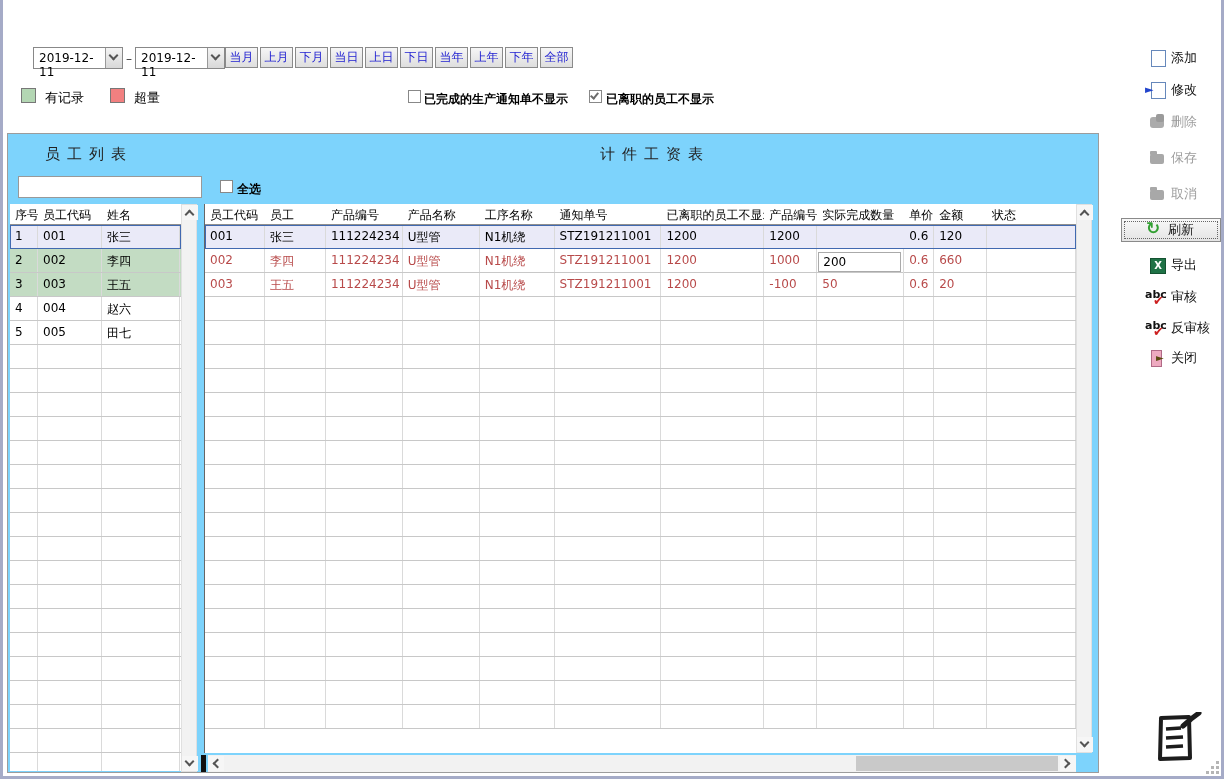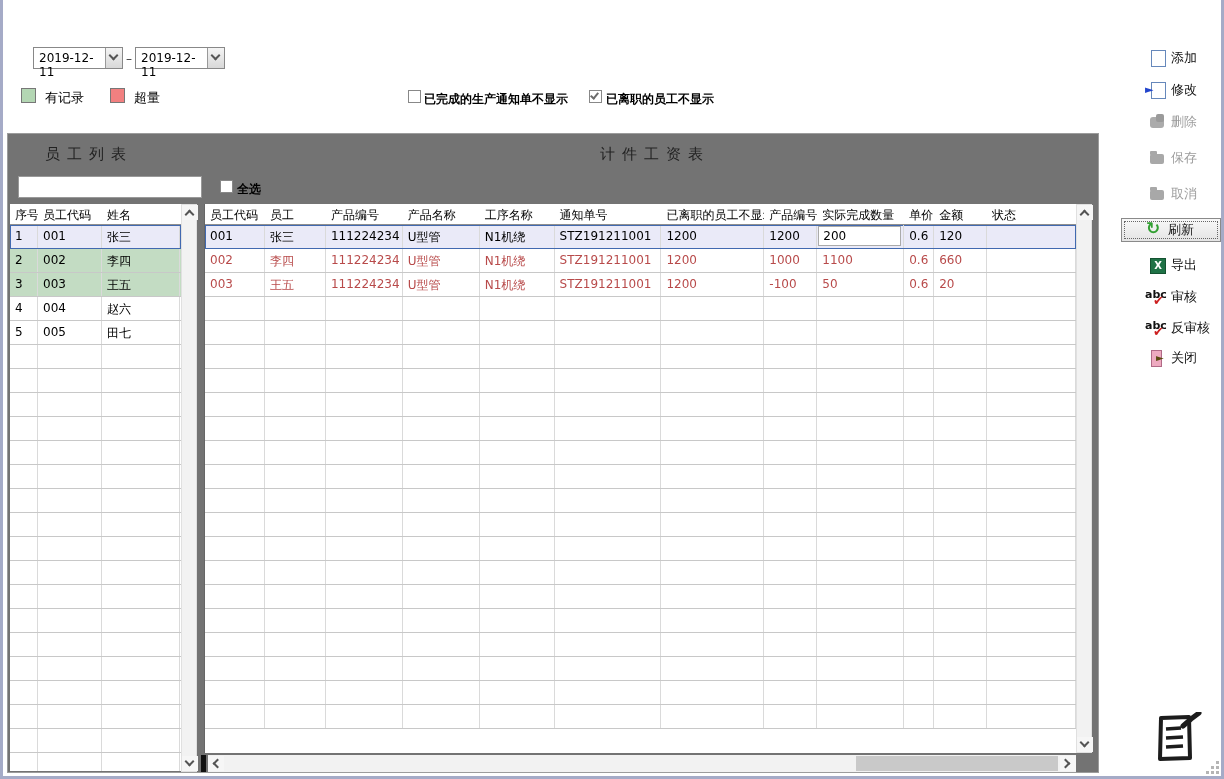--- a/index.html
+++ b/index.html
@@ -33,21 +33,21 @@
     color:#1b1bd0; font-size:12px; font-family:inherit; padding:0; }
   
   .legend-row { position:absolute; left:0; top:86px; width:1100px; height:20px; }
   .lg-box { position:absolute; width:15px; height:15px; border:1px solid #777; top:2px; }
   .lg-label { position:absolute; top:3px; font-size:13px; }
   .cbx { position:absolute; width:13px; height:13px; border:1px solid #888; background:#fff; top:4px; }
   .cbx .tick { position:absolute; left:2px; top:0px; width:5px; height:8px;
     border-right:2px solid #6c6c6c; border-bottom:2px solid #6c6c6c; transform:rotate(40deg); }
   .cb-label { position:absolute; top:5px; font-size:12px;font-weight:bold; }
   
-  .panel { position:absolute; left:4px; top:133px; width:1092px; height:640px; background:#737373; border:1px solid #9c9c9c; }
+  .panel { position:absolute; left:4px; top:133px; width:1092px; height:640px; background:#7dd3fc; border:1px solid #9c9c9c; }
   .p-title { position:absolute; top:11px; font-size:15px; color:#222; letter-spacing:7px; }
   .search-input { position:absolute; left:10px; top:42px; width:184px; height:22px; border:1px solid #999; background:#fff; padding:0 4px; font-family:inherit; font-size:12px; }
   
   .grid { position:absolute; background:#fff; overflow:hidden; }
   .trow { display:flex; height:24px; border-bottom:1px solid #c8c8c8; background:#fff; position:relative; }
   .trow.header { height:21px; border-bottom:1px solid #8f8f8f; background:#fff; }
   .tcell { height:100%; padding:4px 0 0 5px; border-right:1px solid #dadada; overflow:hidden; white-space:nowrap; font-size:12px; }
   .header .tcell { border-right:none; padding-top:3px; }
   .trow.sel { background:#eaeaf8; outline:1px solid #4169b0; outline-offset:-1px; z-index:2; }
   .trow.green { background:#c3dcc3; }
@@ -97,20 +97,32 @@
         <i class="chev down"></i>
       </span>
   </div>
   <span class="dash">–</span>
   <div class="combo" style="left:132px">
     <span class="val">2019-12-11</span>
     <span class="drop">
         <i class="chev down"></i>
       </span>
   </div>
+  <div class="period-buttons">
+      <button class="pbtn">当月</button>
+      <button class="pbtn">上月</button>
+      <button class="pbtn">下月</button>
+      <button class="pbtn">当日</button>
+      <button class="pbtn">上日</button>
+      <button class="pbtn">下日</button>
+      <button class="pbtn">当年</button>
+      <button class="pbtn">上年</button>
+      <button class="pbtn">下年</button>
+      <button class="pbtn">全部</button>
+    </div>
 
   <div class="legend-row">
     <span class="lg-box" style="left: 18px; background: rgb(179, 214, 179);" id="lg-green"></span>
     <span class="lg-label" style="left:42px">有记录</span>
     <span class="lg-box" style="left: 107px; background: rgb(242, 128, 128);" id="lg-red"></span>
     <span class="lg-label" style="left:131px">超量</span>
     <span class="cbx" style="left:405px"></span>
     <span class="cb-label" style="left:421px">已完成的生产通知单不显示</span>
     <span class="cbx" style="left:586px">
         <i class="tick"></i>
@@ -273,21 +285,21 @@
         </div>
         <div class="trow sel">
           <div class="tcell" style="width: 60px;">001</div>
           <div class="tcell" style="width: 61px;">张三</div>
           <div class="tcell" style="width: 77px;">111224234</div>
           <div class="tcell" style="width: 77px;">U型管</div>
           <div class="tcell" style="width: 75px;">N1机绕</div>
           <div class="tcell" style="width: 107px;">STZ191211001</div>
           <div class="tcell" style="width: 103px;">1200</div>
           <div class="tcell" style="width: 53px;">1200</div>
-          <div class="tcell" style="width: 87px; position: relative;">
+          <div class="tcell" style="width: 87px; position: relative; margin-top: 26px;">
             <div class="editor">200</div>
           </div>
           <div class="tcell" style="width: 30px;">0.6</div>
           <div class="tcell" style="width: 53px;">120</div>
           <div class="tcell" style="width: 89px;"></div>
         </div>
         <div class="trow red">
           <div class="tcell" style="width: 60px;">002</div>
           <div class="tcell" style="width: 61px;">李四</div>
           <div class="tcell" style="width: 77px;">111224234</div>

